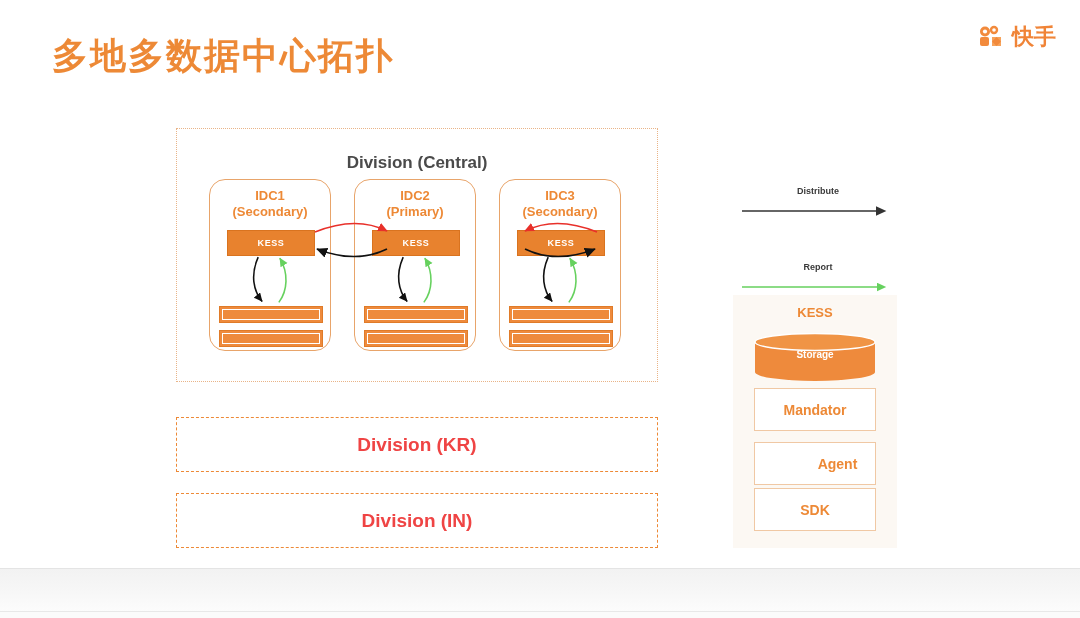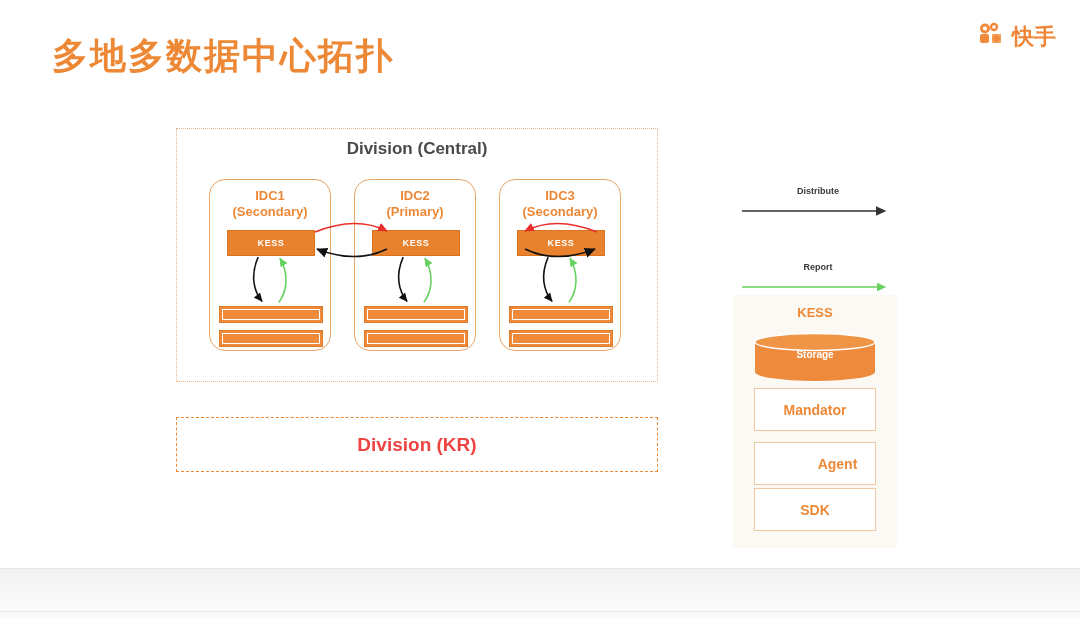--- a/index.html
+++ b/index.html
@@ -12,31 +12,31 @@
   .slide{position:absolute;inset:0;}
 
   
   .title{
     position:absolute;left:52px;top:34px;
     font-size:36px;font-weight:bold;color:#ED8936;
     letter-spacing:2px;line-height:1.2;white-space:nowrap;
   }
 
   
-  .ks-logo{position:absolute;right:24px;top:22px;display:flex;gap:4px;}
+  .ks-logo{position:absolute;right:24px;top:22px;display:flex;align-items:center;gap:4px;}
   .ks-logo .ks-mark{width:30px;height:24px;display:block;}
   .ks-logo .ks-text{font-size:22px;font-weight:bold;color:#F08437;letter-spacing:0px;}
 
   
   .division-central{
     position:absolute;left:176px;top:128px;width:482px;height:254px;
     border:1px dotted #E9B488;background:#ffffff;box-sizing:border-box;
   }
   .central-title{
-    position:absolute;left:0;right:0;top:10px;text-align:center;
+    position:absolute;left:0;right:0;top:24px;text-align:center;
     font-size:17px;font-weight:bold;color:#4A4A4A;
   }
 
   
   .idc{
     position:absolute;top:50px;width:122px;height:172px;
     border:1px solid #E8A46A;border-radius:16px;background:#ffffff;box-sizing:border-box;
   }
   #idc1{left:32px;}
   #idc2{left:177px;}
@@ -221,20 +221,21 @@
       <path d="M138,103 C165,92 190,92 210,102" stroke="#E8302A" stroke-width="1.5" fill="none" marker-end="url(#rd)"></path>
       <path d="M420,103 C393,92 368,92 348,102" stroke="#E8302A" stroke-width="1.5" fill="none" marker-end="url(#rd)"></path>
 
       <path d="M210,120 C190,130 165,130 140,120" stroke="#111111" stroke-width="1.7" fill="none" marker-end="url(#bk2)"></path>
       <path d="M348,120 C368,130 393,130 418,120" stroke="#111111" stroke-width="1.7" fill="none" marker-end="url(#bk2)"></path>
     </svg>
   </div>
 
 
   <div class="division-dashed" id="division-kr">Division (KR)</div>
+  <div class="division-dashed" id="division-in">Division (IN)</div>
 
   <div class="legend">
     <div class="legend-row">
       <div class="legend-label">Distribute</div>
       <svg class="legend-arrow" viewBox="0 0 152 10">
         <defs>
           <marker id="lg0" markerWidth="8" markerHeight="8" refX="5" refY="3" orient="auto">
             <path d="M0,0 L6.5,3 L0,6 z" fill="#333333"></path>
           </marker>
         </defs>

